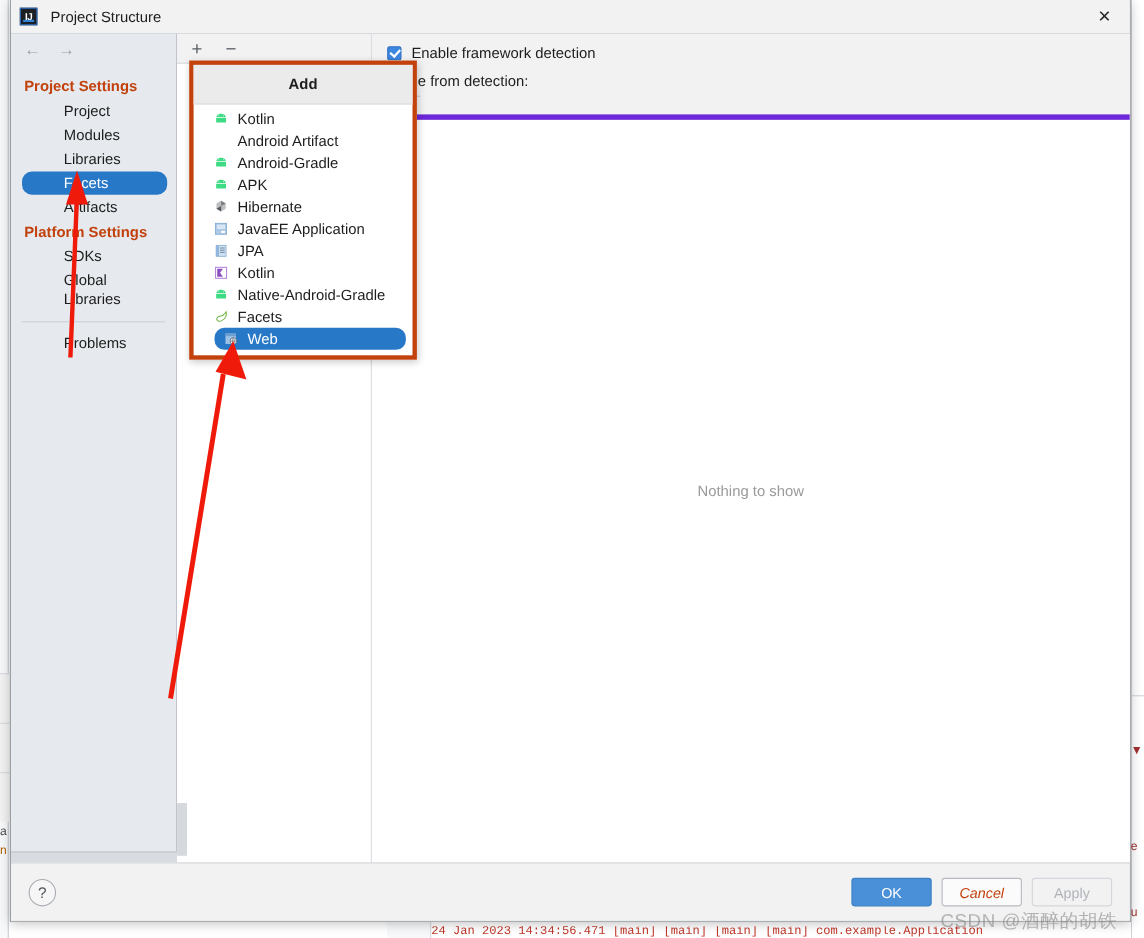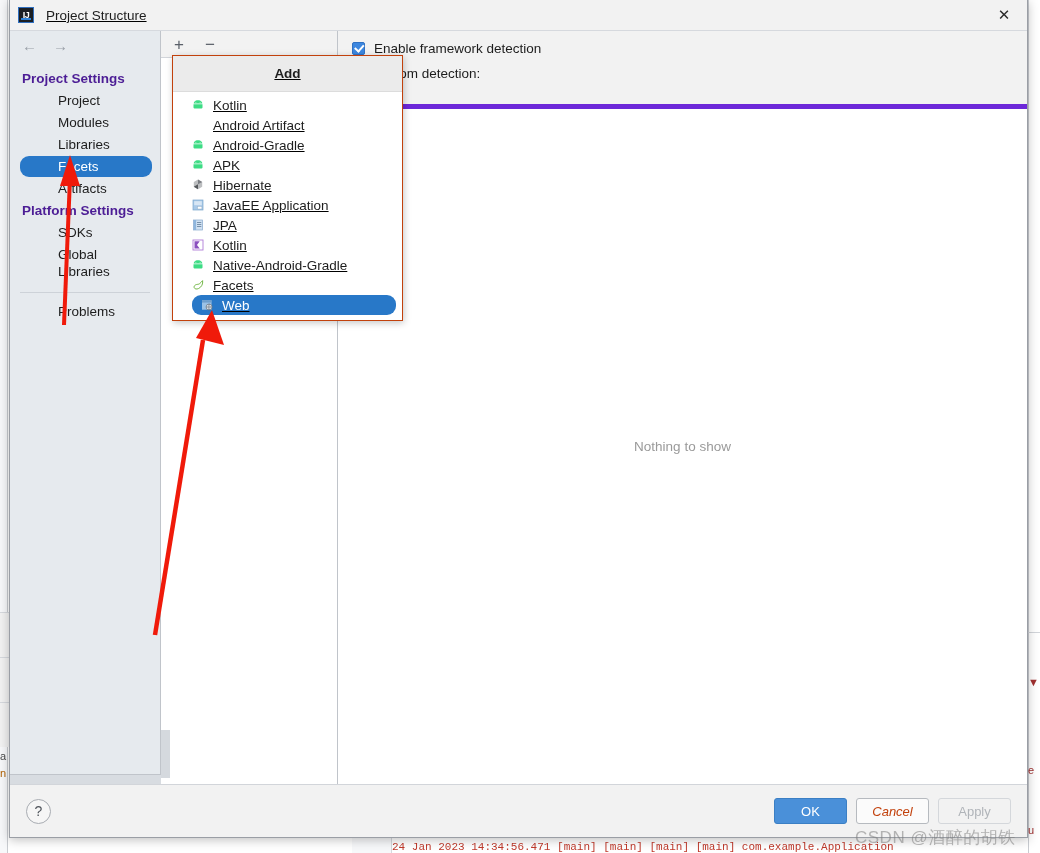--- a/index.html
+++ b/index.html
@@ -72,21 +72,20 @@
   }
 
   
   .titlebar {
     height: 31px; min-height: 31px;
     background: #f2f2f2;
     border-bottom: 1px solid #d6d9de;
     display: flex; align-items: center;
     padding-left: 8px;
     position: relative;
-    text-decoration: underline;
   }
   .app-icon {
     width: 16px; height: 16px; margin-right: 12px;
     background: #1b1f24;
     border: 1px solid #2f6fc0;
     position: relative;
     display: flex; align-items: center; justify-content: center;
     flex: none;
   }
   .app-icon .ij {
@@ -125,21 +124,21 @@
   }
   .nav-arrows {
     height: 28px; display: flex; align-items: center;
     padding-left: 12px; gap: 16px;
   }
   .nav-arrow {
     font-size: 15px; color: #9aa0a8; cursor: default; line-height: 15px;
   }
   .side-list { padding-top: 9px; }
   .side-group {
-    font-size: 13.5px; font-weight: bold; color: #4c1d95;
+    font-size: 13.5px; font-weight: bold; color: #c2410c;
     padding: 3px 0 3px 12px;
   }
   .side-item {
     font-size: 13.5px; color: #1d1d1d;
     padding: 2px 0 2px 38px;
     margin: 1px 8px 1px 10px;
     border-radius: 9px;
     cursor: default;
     line-height: 17px;
   }
@@ -255,26 +254,25 @@
     font-style: italic;
   }
   .btn-disabled {
     background: #f2f2f2; color: #b0b4b9;
     border: 1px solid #d4d7db; cursor: default;
   }
 
   
   #add-menu {
     position: absolute;
-    left: 162px; top: 55px; width: 231px;
+    left: 162px; top: 55px; width: 207px;
     background: #ffffff;
-    border: 1px solid #c2410c;
+    border: 4px solid #c2410c;
     box-shadow: 1px 2px 7px rgba(0,0,0,0.22);
     z-index: 40;
-    text-decoration: underline;
   }
   .menu-header {
     height: 36px;
     background: #ebebeb;
     border-bottom: 1px solid #dcdcdc;
     display: flex; align-items: center; justify-content: center;
     font-size: 13.5px; font-weight: bold; color: #1d1d1d;
   }
   .menu-list { padding: 3px 0 5px 0; }
   .menu-item {

